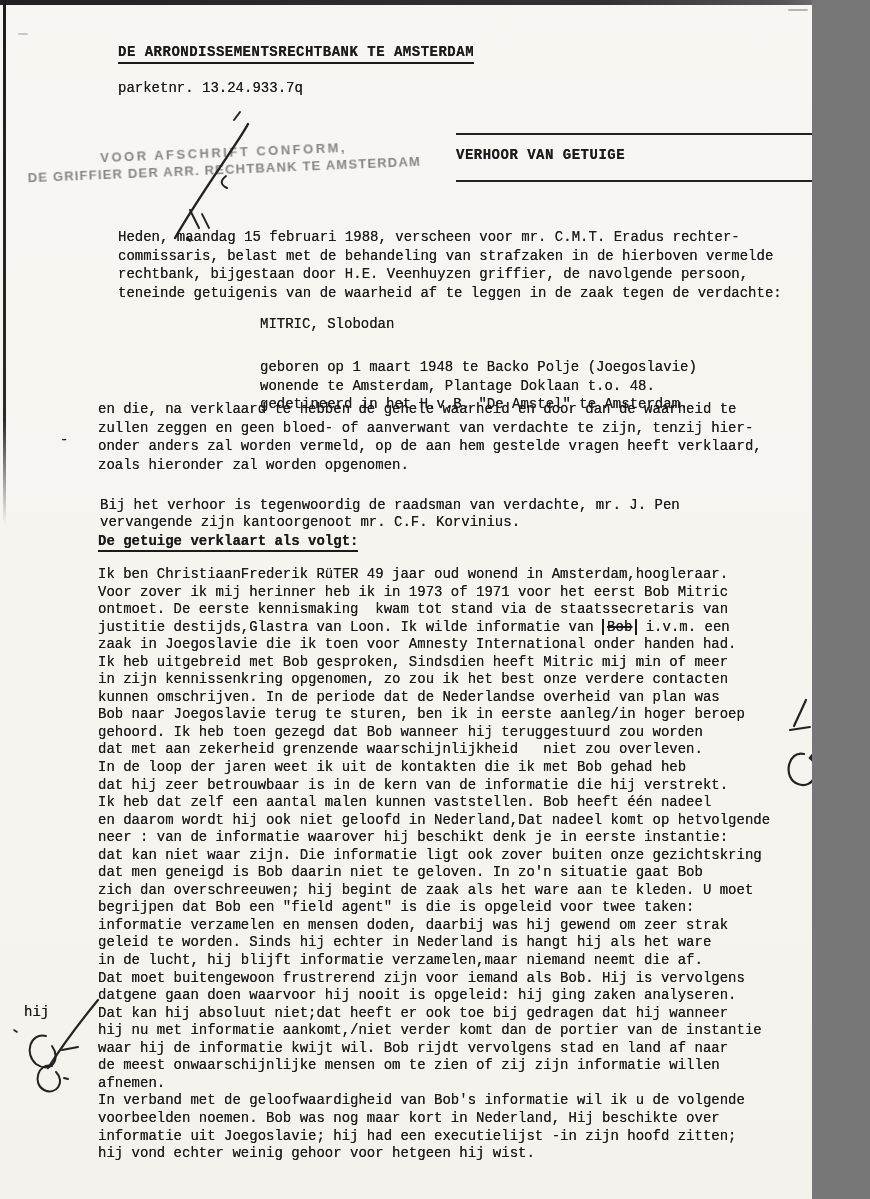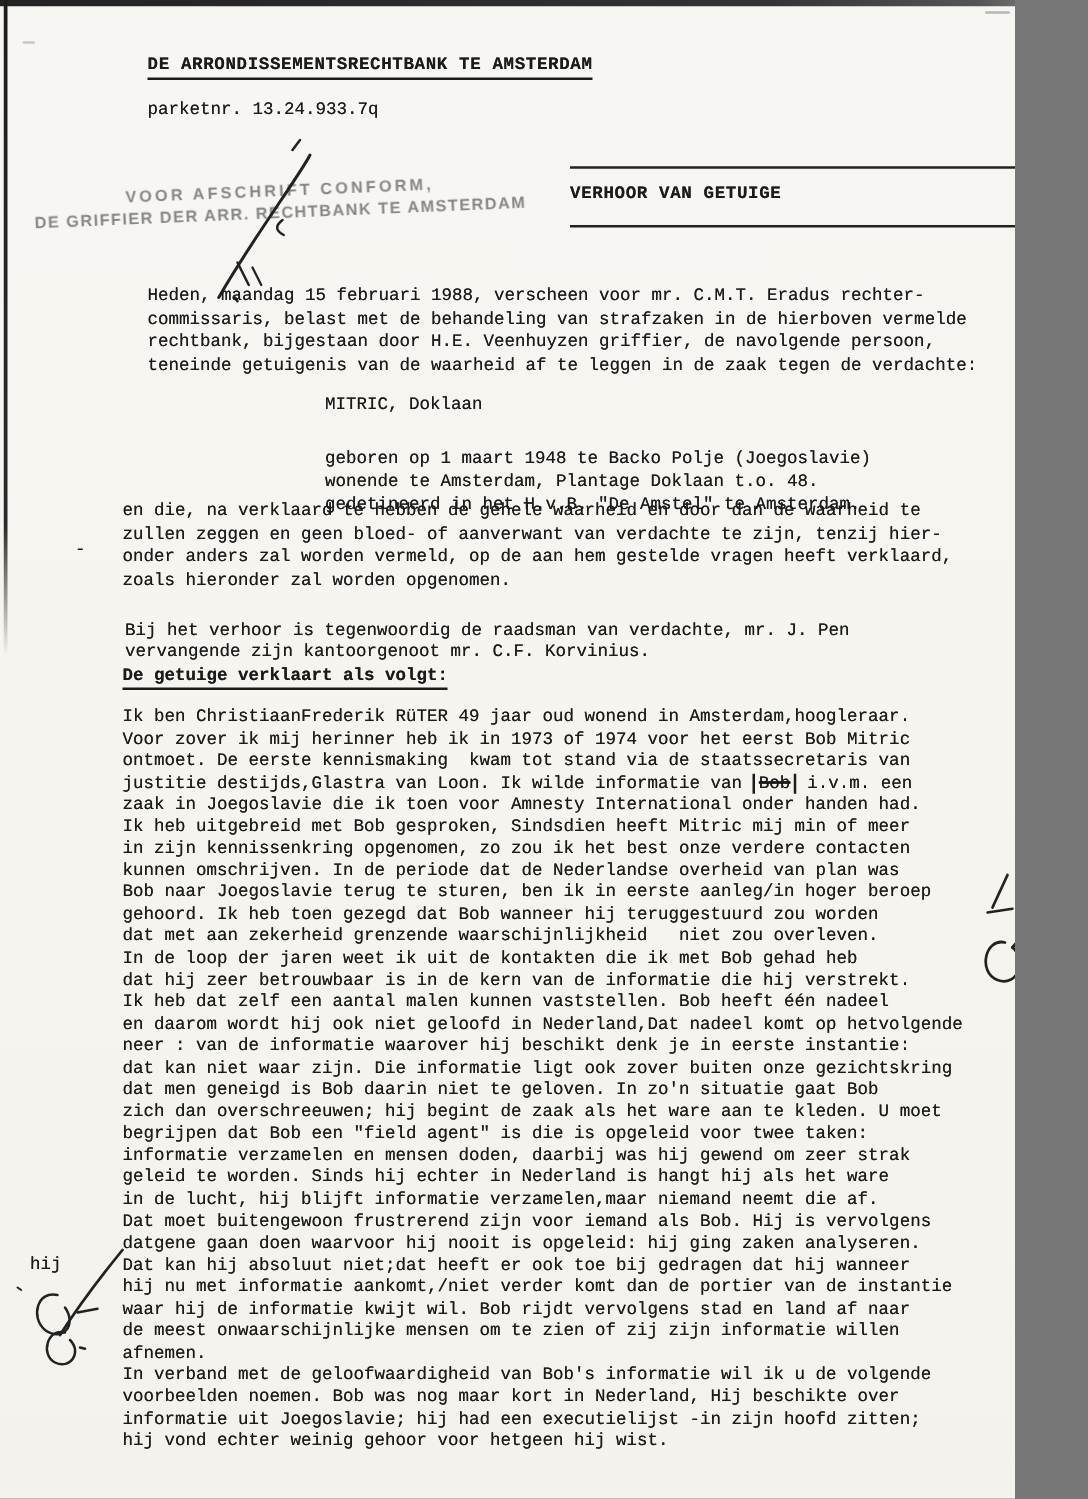--- a/index.html
+++ b/index.html
@@ -81,37 +81,37 @@
 
   <div class="abs rule" style="left:456px;top:133px;width:406px;"></div>
   <div class="abs typed" style="left:456px;top:147px;font-weight:bold;letter-spacing:.5px;">VERHOOR VAN GETUIGE</div>
   <div class="abs rule" style="left:456px;top:180px;width:406px;"></div>
 
   <div class="abs typed para" style="left:118px;top:228px;width:720px;">Heden, maandag 15 februari 1988, verscheen voor mr. C.M.T. Eradus rechter-
 commissaris, belast met de behandeling van strafzaken in de hierboven vermelde
 rechtbank, bijgestaan door H.E. Veenhuyzen griffier, de navolgende persoon,
 teneinde getuigenis van de waarheid af te leggen in de zaak tegen de verdachte:</div>
 
-  <div class="abs typed" style="left:260px;top:316px;">MITRIC, Doklaan</div>
+  <div class="abs typed" style="left:260px;top:316px;">MITRIC, Slobodan</div>
   <div class="abs typed para" style="left:260px;top:358px;width:520px;">geboren op 1 maart 1948 te Backo Polje (Joegoslavie)
 wonende te Amsterdam, Plantage Doklaan t.o. 48.
 gedetineerd in het H.v.B. "De Amstel" te Amsterdam.</div>
 
   <div class="abs typed para" style="left:98px;top:400px;width:740px;">en die, na verklaard te hebben de gehele waarheid en door dan de waarheid te
 zullen zeggen en geen bloed- of aanverwant van verdachte te zijn, tenzij hier-
 onder anders zal worden vermeld, op de aan hem gestelde vragen heeft verklaard,
 zoals hieronder zal worden opgenomen.</div>
   <div class="abs typed" style="left:60px;top:432px;">-</div>
 
   <div class="abs typed" style="left:100px;top:497px;width:740px;line-height:17px;">Bij het verhoor is tegenwoordig de raadsman van verdachte, mr. J. Pen
 vervangende zijn kantoorgenoot mr. C.F. Korvinius.</div>
   <div class="abs typed underlined" style="left:98px;top:533px;">De getuige verklaart als volgt:</div>
 
   <div class="abs typed stmt" style="left:98px;top:566px;"><span>Ik ben ChristiaanFrederik RüTER 49 jaar oud wonend in Amsterdam,hoogleraar.
-Voor zover ik mij herinner heb ik in 1973 of 1974 voor het eerst Bob Mitric
+Voor zover ik mij herinner heb ik in 1973 of 1971 voor het eerst Bob Mitric
 ontmoet. De eerste kennismaking  kwam tot stand via de staatssecretaris van
 justitie destijds,Glastra van Loon. Ik wilde informatie van </span><span class="struck">Bob</span><span> i.v.m. een
 zaak in Joegoslavie die ik toen voor Amnesty International onder handen had.
 Ik heb uitgebreid met Bob gesproken, Sindsdien heeft Mitric mij min of meer
 in zijn kennissenkring opgenomen, zo zou ik het best onze verdere contacten
 kunnen omschrijven. In de periode dat de Nederlandse overheid van plan was
 Bob naar Joegoslavie terug te sturen, ben ik in eerste aanleg/in hoger beroep
 gehoord. Ik heb toen gezegd dat Bob wanneer hij teruggestuurd zou worden
 dat met aan zekerheid grenzende waarschijnlijkheid   niet zou overleven.
 In de loop der jaren weet ik uit de kontakten die ik met Bob gehad heb

